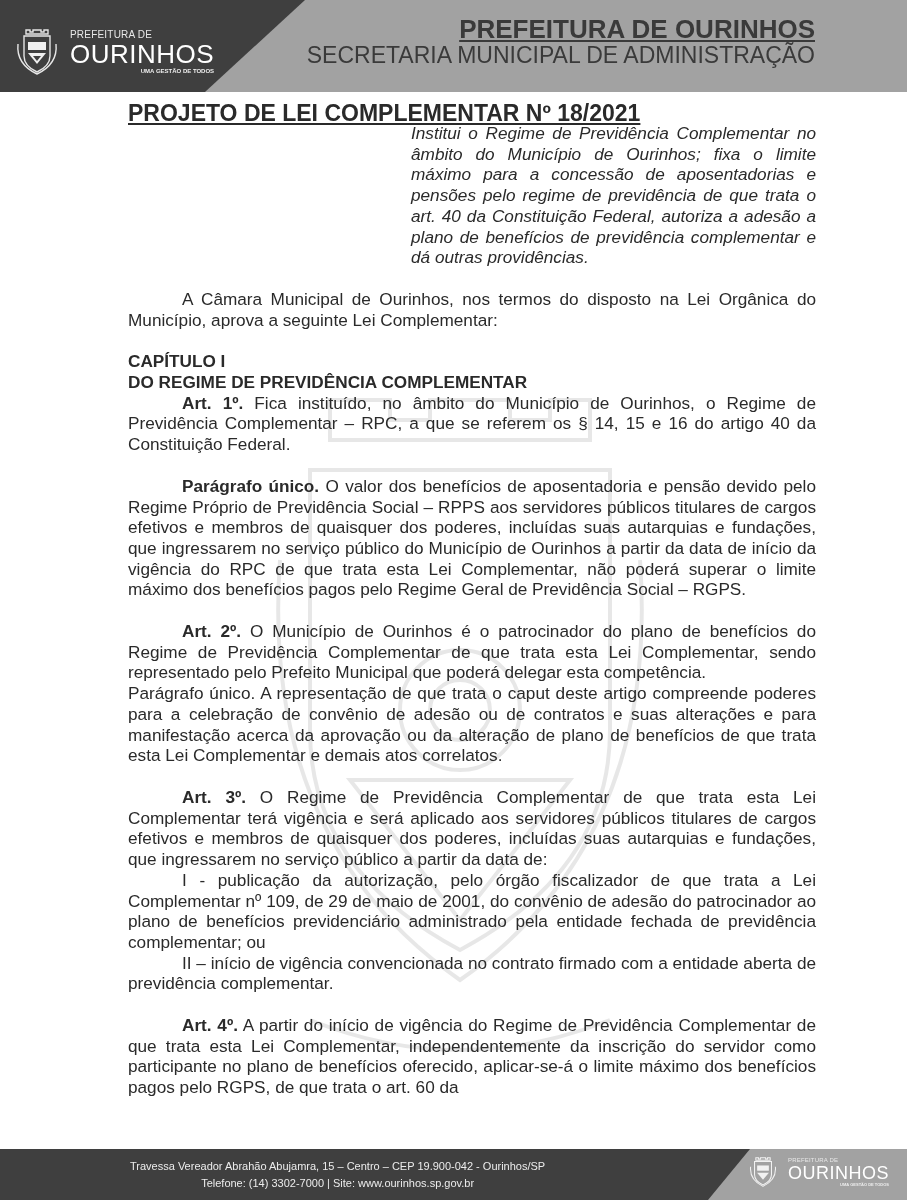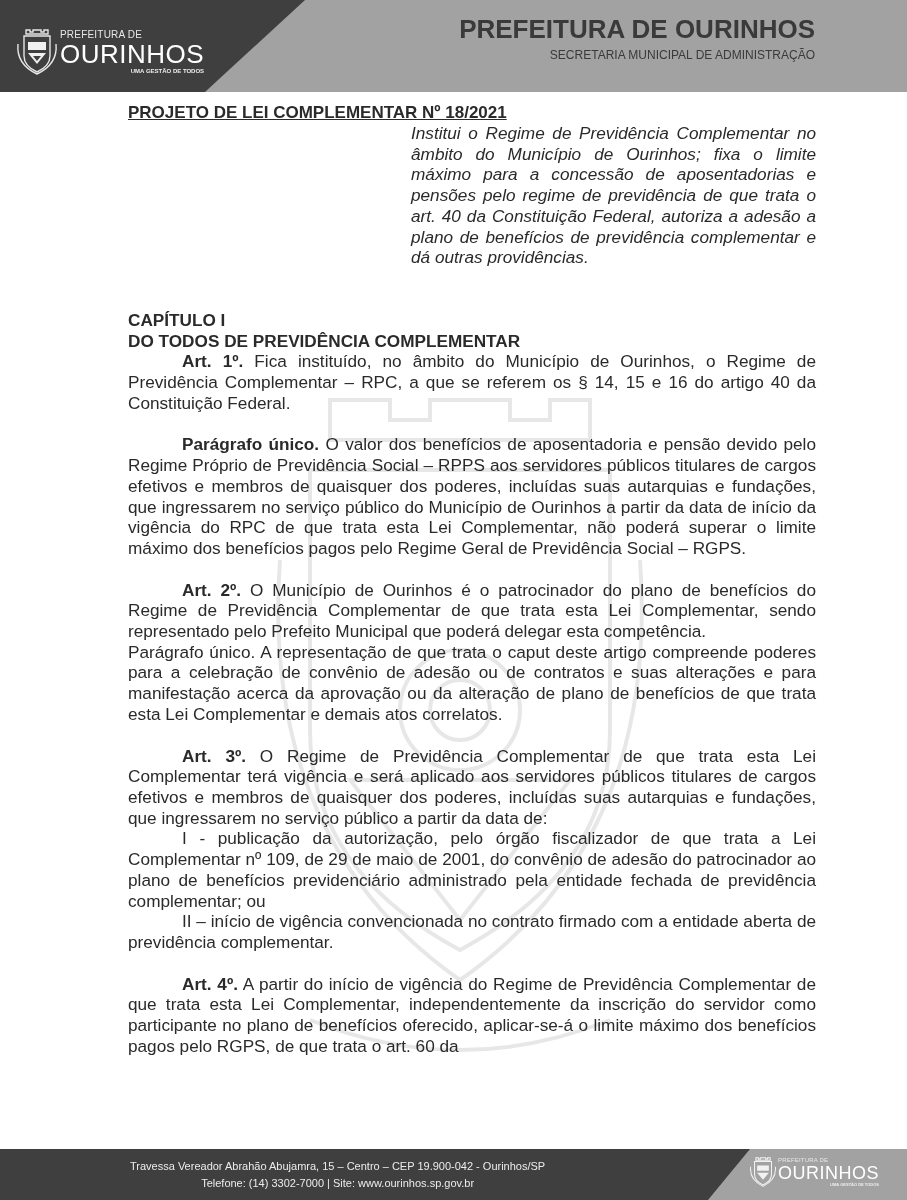--- a/index.html
+++ b/index.html
@@ -4,35 +4,35 @@
 <style>
   html, body { margin:0; padding:0; }
   body { width:907px; height:1200px; position:relative; background:#ffffff; overflow:hidden;
          font-family:"Liberation Sans", sans-serif; color:#2a2a2a; }
   
   .header { position:absolute; left:0; top:0; width:907px; height:92px; background:#a2a2a2; }
   .header-dark { position:absolute; left:0; top:0; width:907px; height:92px; background:#3f3f3f;
                  clip-path: polygon(0 0, 305px 0, 205px 92px, 0 92px); }
   .logo { position:absolute; left:14px; top:26px; display:flex; align-items:center; }
   .crest { width:46px; height:52px; }
-  .logo-text { margin-left:0; color:#fff; line-height:1; }
+  .logo-text { margin-left:10px; color:#fff; line-height:1; }
   .logo-pre { font-size:10px; letter-spacing:0.2px; color:#e8e8e8; }
   .logo-main { font-size:26px; font-weight:normal; letter-spacing:0.5px; margin-top:1px; }
   .logo-sub { font-size:6px; font-weight:bold; color:#eee; text-align:right; margin-top:1px; }
   .header-right { position:absolute; right:92px; top:14px; text-align:right; color:#3a3a3a; }
-  .header-title { font-size:26px; font-weight:bold; line-height:30px; }
-  .header-sub { font-size:12px; line-height:22px; }
+  .header-title { font-size:26px; font-weight:bold; line-height:30px;text-decoration:underline; }
+  .header-sub { font-size:23px; line-height:22px; }
 
   
   .watermark { position:absolute; left:270px; top:380px; width:380px; height:720px; opacity:0.09; }
 
   
   .doc { position:absolute; left:128px; top:103px; width:688px; font-size:17.2px; line-height:20.7px; color:#2a2a2a; }
   .doc p { margin:0; text-align:justify; }
-  .title { text-align:center; font-weight:bold; text-decoration:underline; font-size:17px; line-height:20px; margin:0; }
+  .title { text-align:center; font-weight:bold; text-decoration:underline; font-size:23px; line-height:20px; margin:0; }
   .ementa { margin-left:283px !important; font-style:italic; text-align:justify; }
   .indent { text-indent:54px; }
   .gap { height:21px; }
   .chapter { text-align:right; font-weight:bold; }
   b { font-weight:bold; }
 
   
   .footer { position:absolute; left:0; top:1149px; width:907px; height:51px; background:#a2a2a2; }
   .footer-dark { position:absolute; left:0; top:0; width:907px; height:51px; background:#3f3f3f;
                  clip-path: polygon(0 0, 750px 0, 708px 51px, 0 51px); }
@@ -80,23 +80,24 @@
     <circle cx="190" cy="330" r="30"></circle>
     <path d="M80 400 h220 l-110 140 z"></path>
     <path d="M40 640 q150 60 300 0"></path>
   </g>
 </svg>
 
 <div class="doc">
   <p class="title">PROJETO DE LEI COMPLEMENTAR Nº 18/2021</p>
   <p class="ementa">Institui o Regime de Previdência Complementar no âmbito do Município de Ourinhos; fixa o limite máximo para a concessão de aposentadorias e pensões pelo regime de previdência de que trata o art. 40 da Constituição Federal, autoriza a adesão a plano de benefícios de previdência complementar e dá outras providências.</p>
   <div class="gap"></div>
+  <p class="indent">A Câmara Municipal de Ourinhos, nos termos do disposto na Lei Orgânica do Município, aprova a seguinte Lei Complementar:</p>
   <div class="gap"></div>
   <p class="chapter">CAPÍTULO I</p>
-  <p class="chapter">DO TODOS DE PREVIDÊNCIA COMPLEMENTAR</p>
+  <p class="chapter">DO REGIME DE PREVIDÊNCIA COMPLEMENTAR</p>
   <p class="indent"><b>Art. 1º.</b><span> Fica instituído, no âmbito do Município de Ourinhos, o Regime de Previdência Complementar – RPC, a que se referem os § 14, 15 e 16 do artigo 40 da Constituição Federal.</span></p>
   <div class="gap"></div>
   <p class="indent"><b>Parágrafo único.</b><span> O valor dos benefícios de aposentadoria e pensão devido pelo Regime Próprio de Previdência Social – RPPS aos servidores públicos titulares de cargos efetivos e membros de quaisquer dos poderes, incluídas suas autarquias e fundações, que ingressarem no serviço público do Município de Ourinhos a partir da data de início da vigência do RPC de que trata esta Lei Complementar, não poderá superar o limite máximo dos benefícios pagos pelo Regime Geral de Previdência Social – RGPS.</span></p>
   <div class="gap"></div>
   <p class="indent"><b>Art. 2º.</b><span> O Município de Ourinhos é o patrocinador do plano de benefícios do Regime de Previdência Complementar de que trata esta Lei Complementar, sendo representado pelo Prefeito Municipal que poderá delegar esta competência.</span></p>
   <p>Parágrafo único. A representação de que trata o caput deste artigo compreende poderes para a celebração de convênio de adesão ou de contratos e suas alterações e para manifestação acerca da aprovação ou da alteração de plano de benefícios de que trata esta Lei Complementar e demais atos correlatos.</p>
   <div class="gap"></div>
   <p class="indent"><b>Art. 3º.</b><span> O Regime de Previdência Complementar de que trata esta Lei Complementar terá vigência e será aplicado aos servidores públicos titulares de cargos efetivos e membros de quaisquer dos poderes, incluídas suas autarquias e fundações, que ingressarem no serviço público a partir da data de:</span></p>
   <p class="indent">I - publicação da autorização, pelo órgão fiscalizador de que trata a Lei Complementar nº 109, de 29 de maio de 2001, do convênio de adesão do patrocinador ao plano de benefícios previdenciário administrado pela entidade fechada de previdência complementar; ou</p>
   <p class="indent">II – início de vigência convencionada no contrato firmado com a entidade aberta de previdência complementar.</p>

